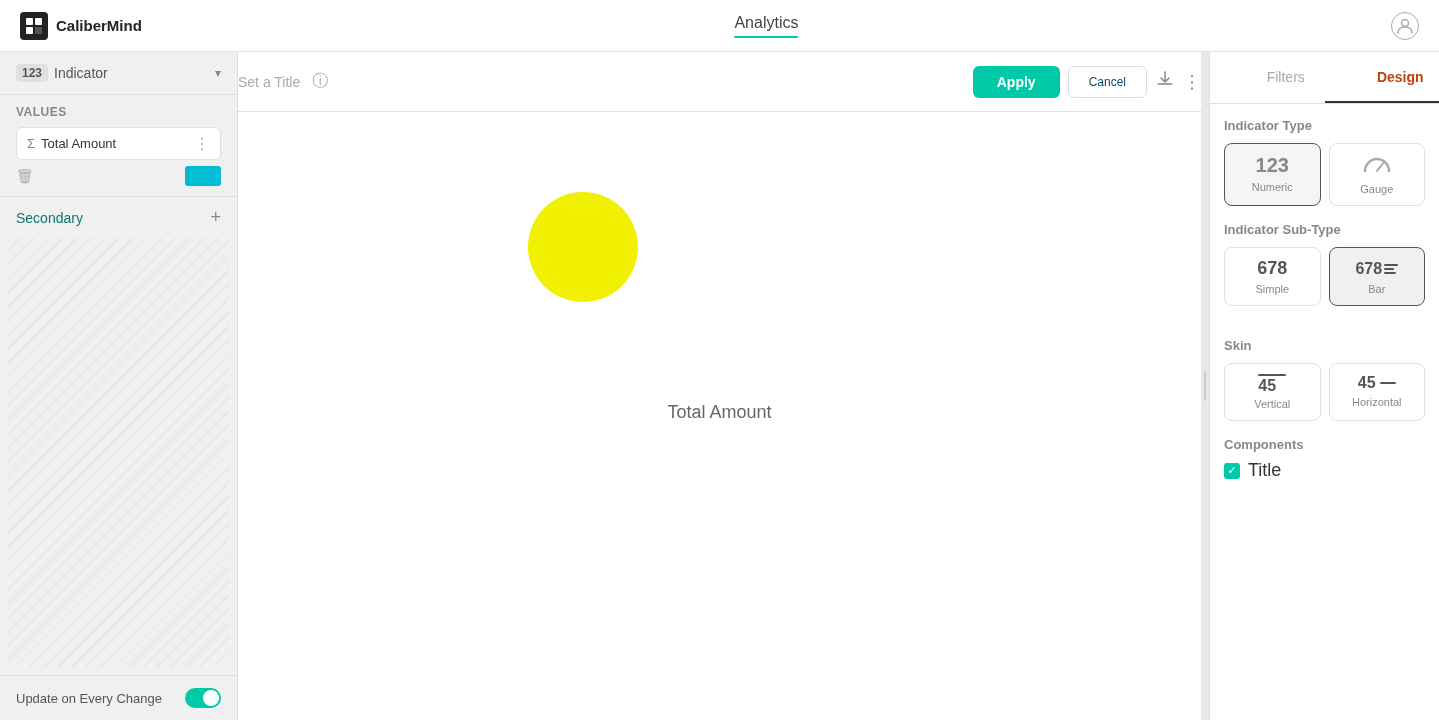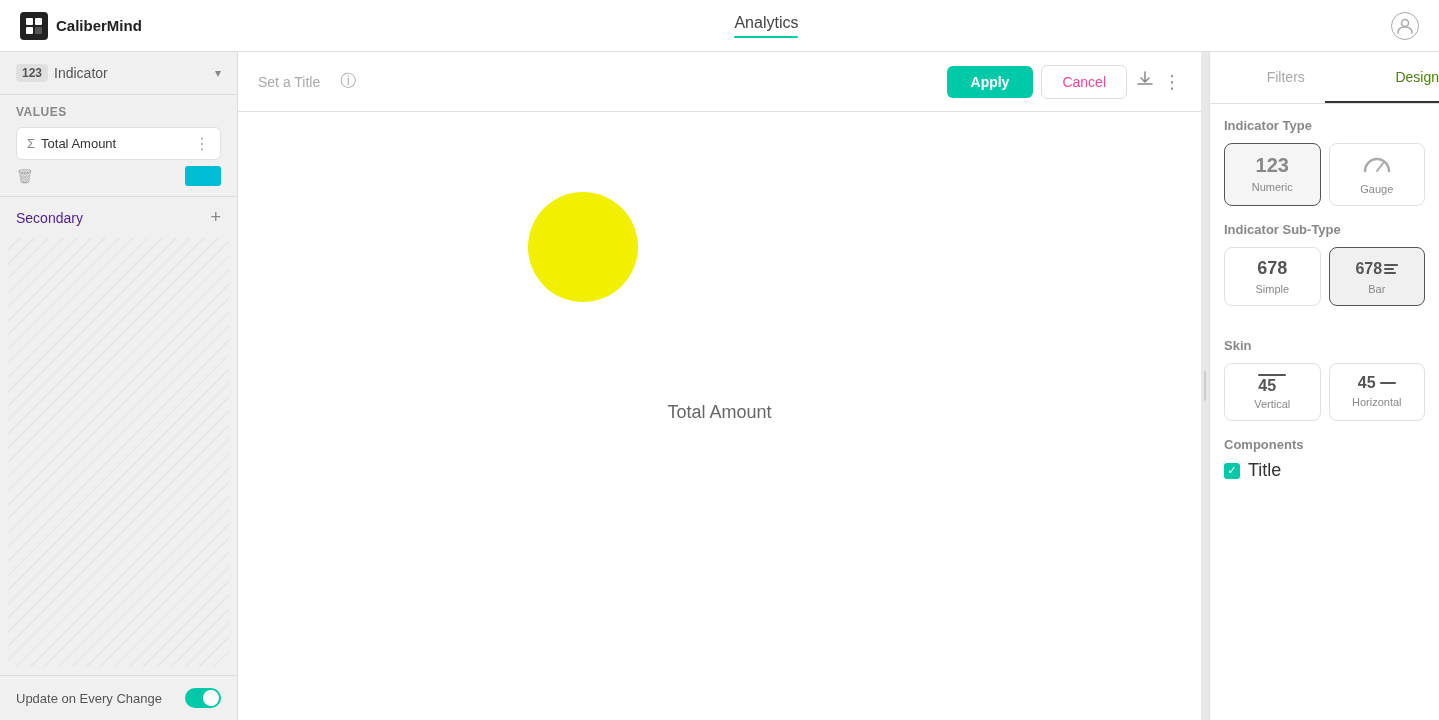--- a/index.html
+++ b/index.html
@@ -174,21 +174,21 @@
 
     .secondary-section {
       padding: 10px 16px;
       border-top: 1px solid #ddd;
       display: flex;
       align-items: center;
       justify-content: space-between;
     }
     .secondary-label {
       font-size: 14px;
-      color: #4c1d95;
+      color: #0f766e;
       font-weight: 500;
     }
     .plus-icon {
       color: #888;
       font-size: 18px;
       cursor: pointer;
     }
 
     .hatched-area {
       flex: 1;
@@ -241,22 +241,22 @@
       flex-direction: column;
       overflow: hidden;
       background: #fff;
     }
 
     .toolbar {
       height: 60px;
       border-bottom: 1px solid #e0e0e0;
       display: flex;
       align-items: center;
-      padding: 0 20px;
-      gap: 20px;
+      padding: 0 0;
+      gap: 12px;
       background: #fff;
     }
     .set-title-text {
       font-size: 14px;
       color: #aaa;
       cursor: pointer;
     }
     .info-icon {
       color: #aaa;
       font-size: 16px;
@@ -274,25 +274,25 @@
       color: white;
       border: none;
       border-radius: 6px;
       padding: 8px 24px;
       font-size: 14px;
       font-weight: 600;
       cursor: pointer;
     }
     .cancel-btn {
       background: #fff;
-      color: #ec4899;
+      color: #0c4a6e;
       border: 1px solid #ddd;
       border-radius: 6px;
       padding: 8px 20px;
-      font-size: 14px;
+      font-size: 12px;
       cursor: pointer;
     }
     .download-icon {
       color: #888;
       font-size: 18px;
       cursor: pointer;
     }
     .more-icon {
       color: #888;
       font-size: 18px;
@@ -353,24 +353,23 @@
       display: flex;
       align-items: center;
       justify-content: center;
       font-size: 14px;
       color: #aaa;
       cursor: pointer;
       border-bottom: 2px solid transparent;
       padding-left: 37px;
     }
     .right-tab.active {
-      color: #4d7c0f;
-      font-weight: 400;
+      color: #c2410c;
+      font-weight: 700;
       border-bottom: 2px solid #333;
-      justify-content: flex-end;
     }
 
     .right-panel-body {
       padding: 14px;
       overflow-y: auto;
     }
 
     .panel-section-title {
       font-size: 13px;
       color: #888;

